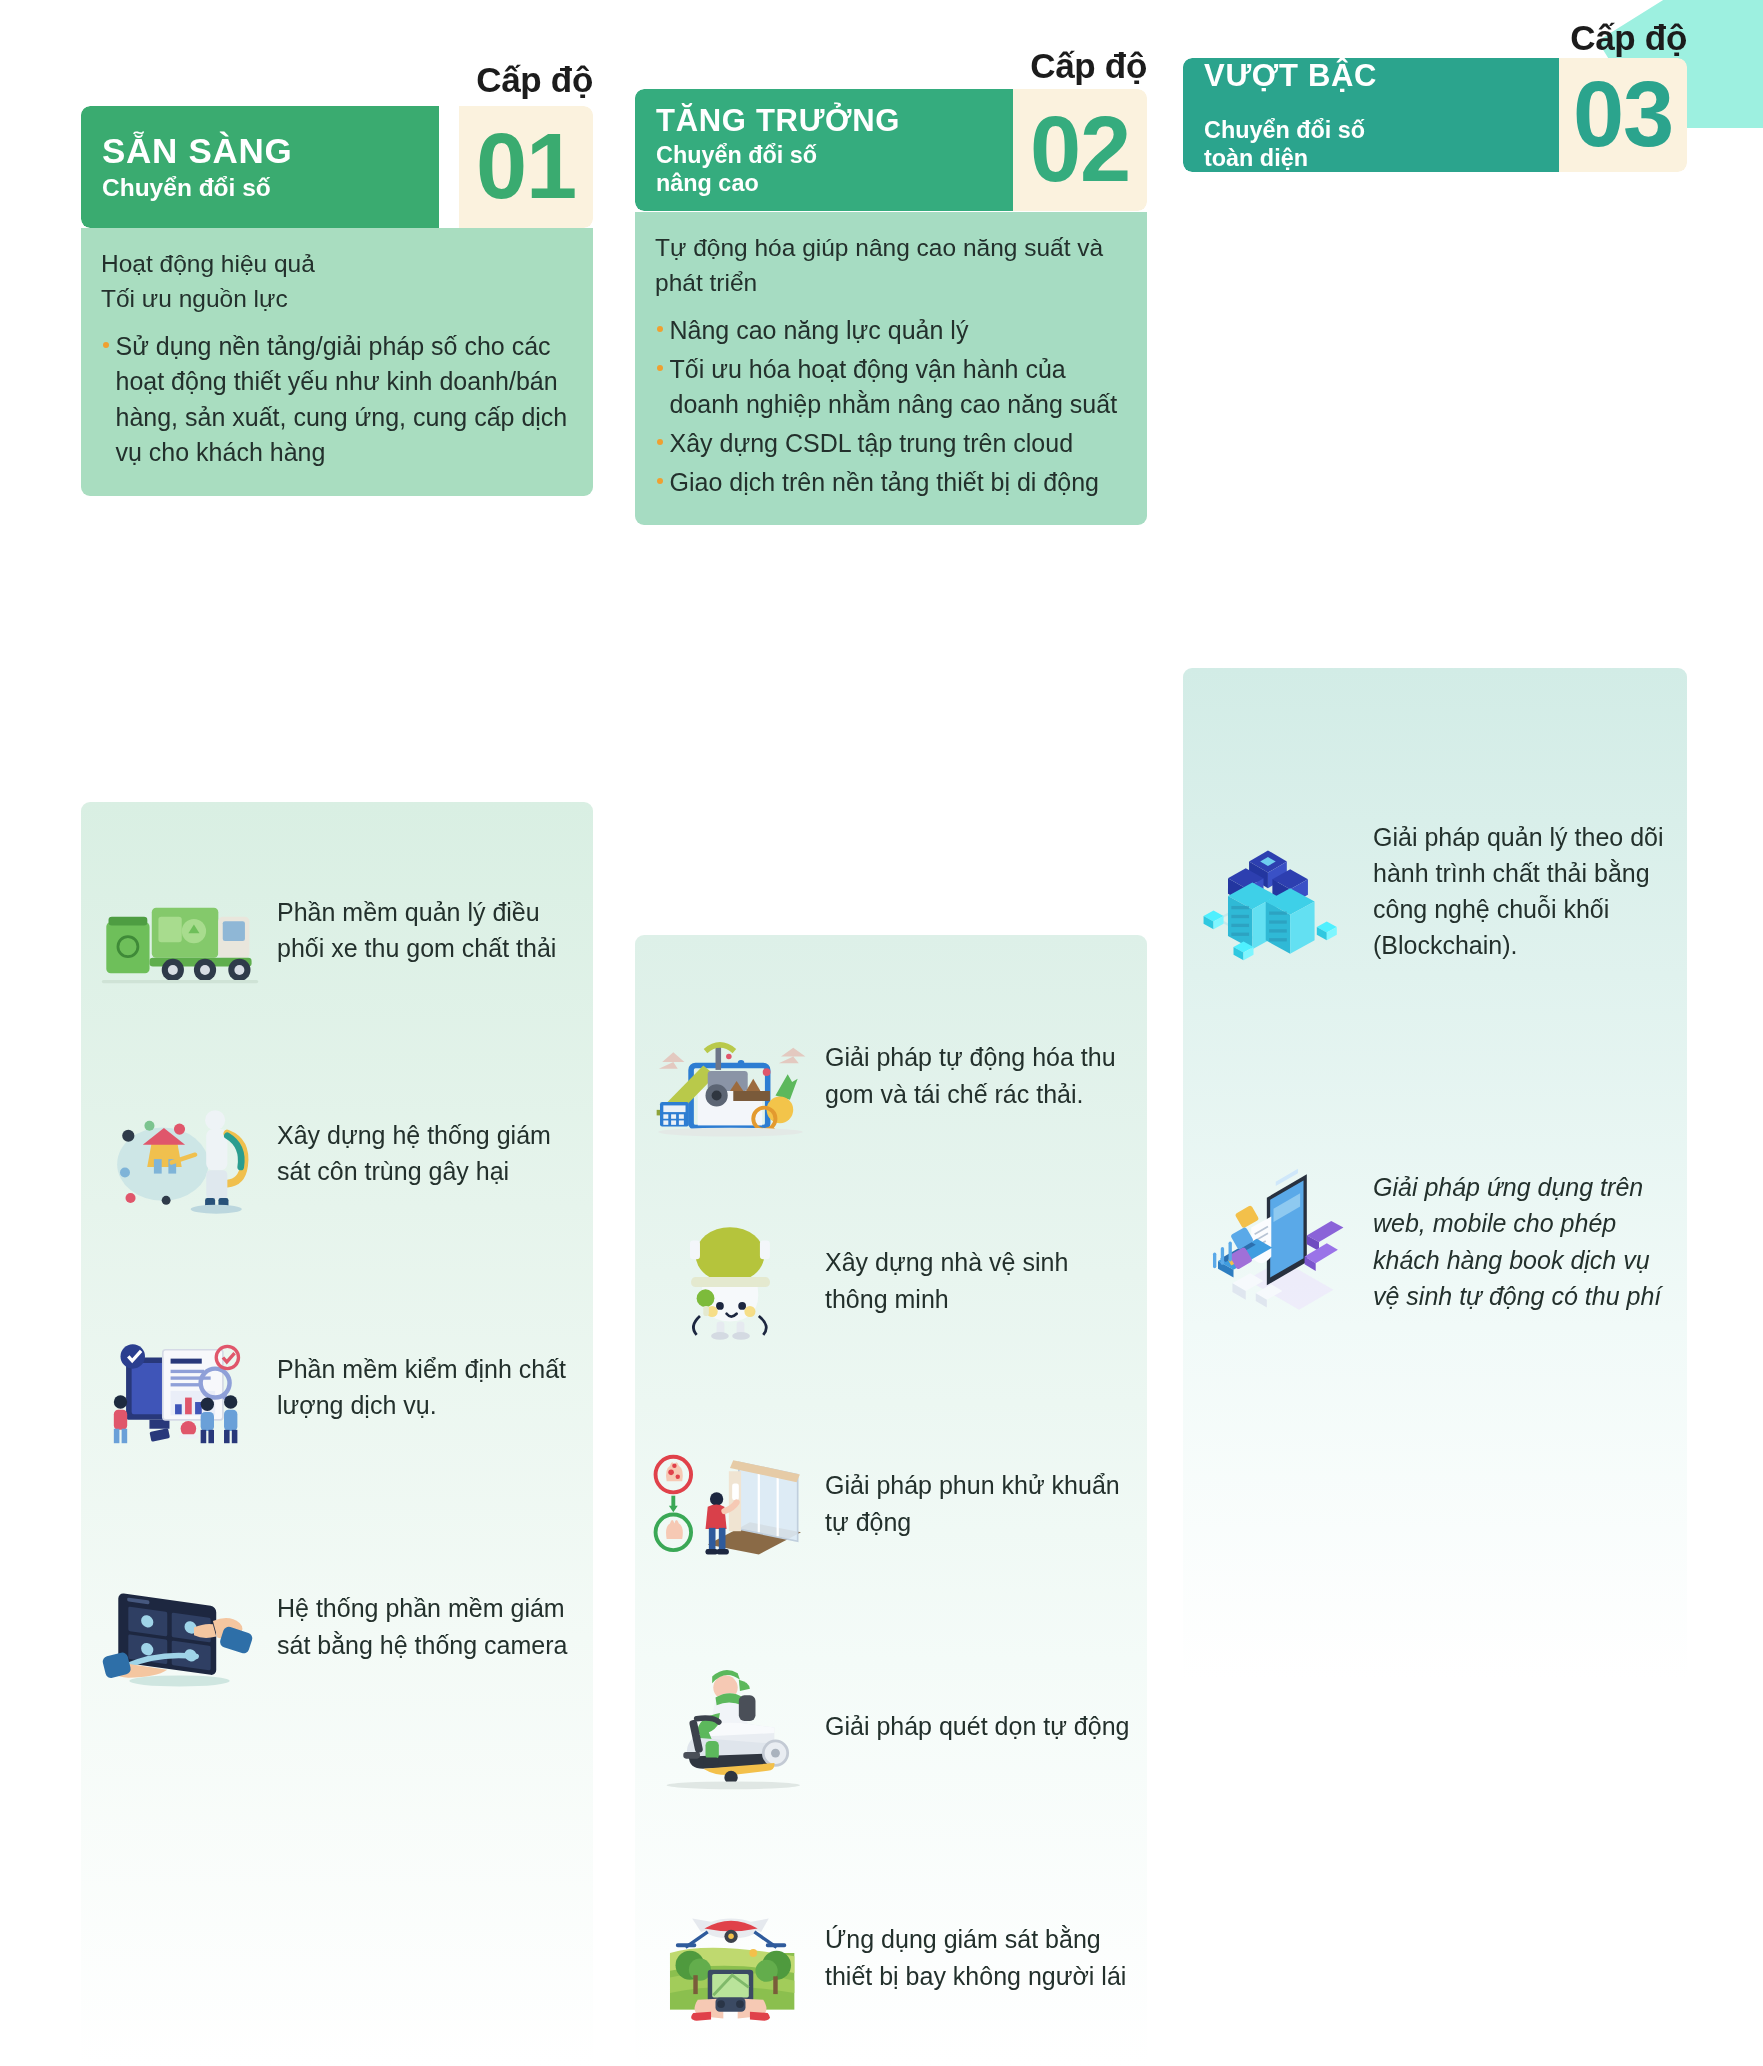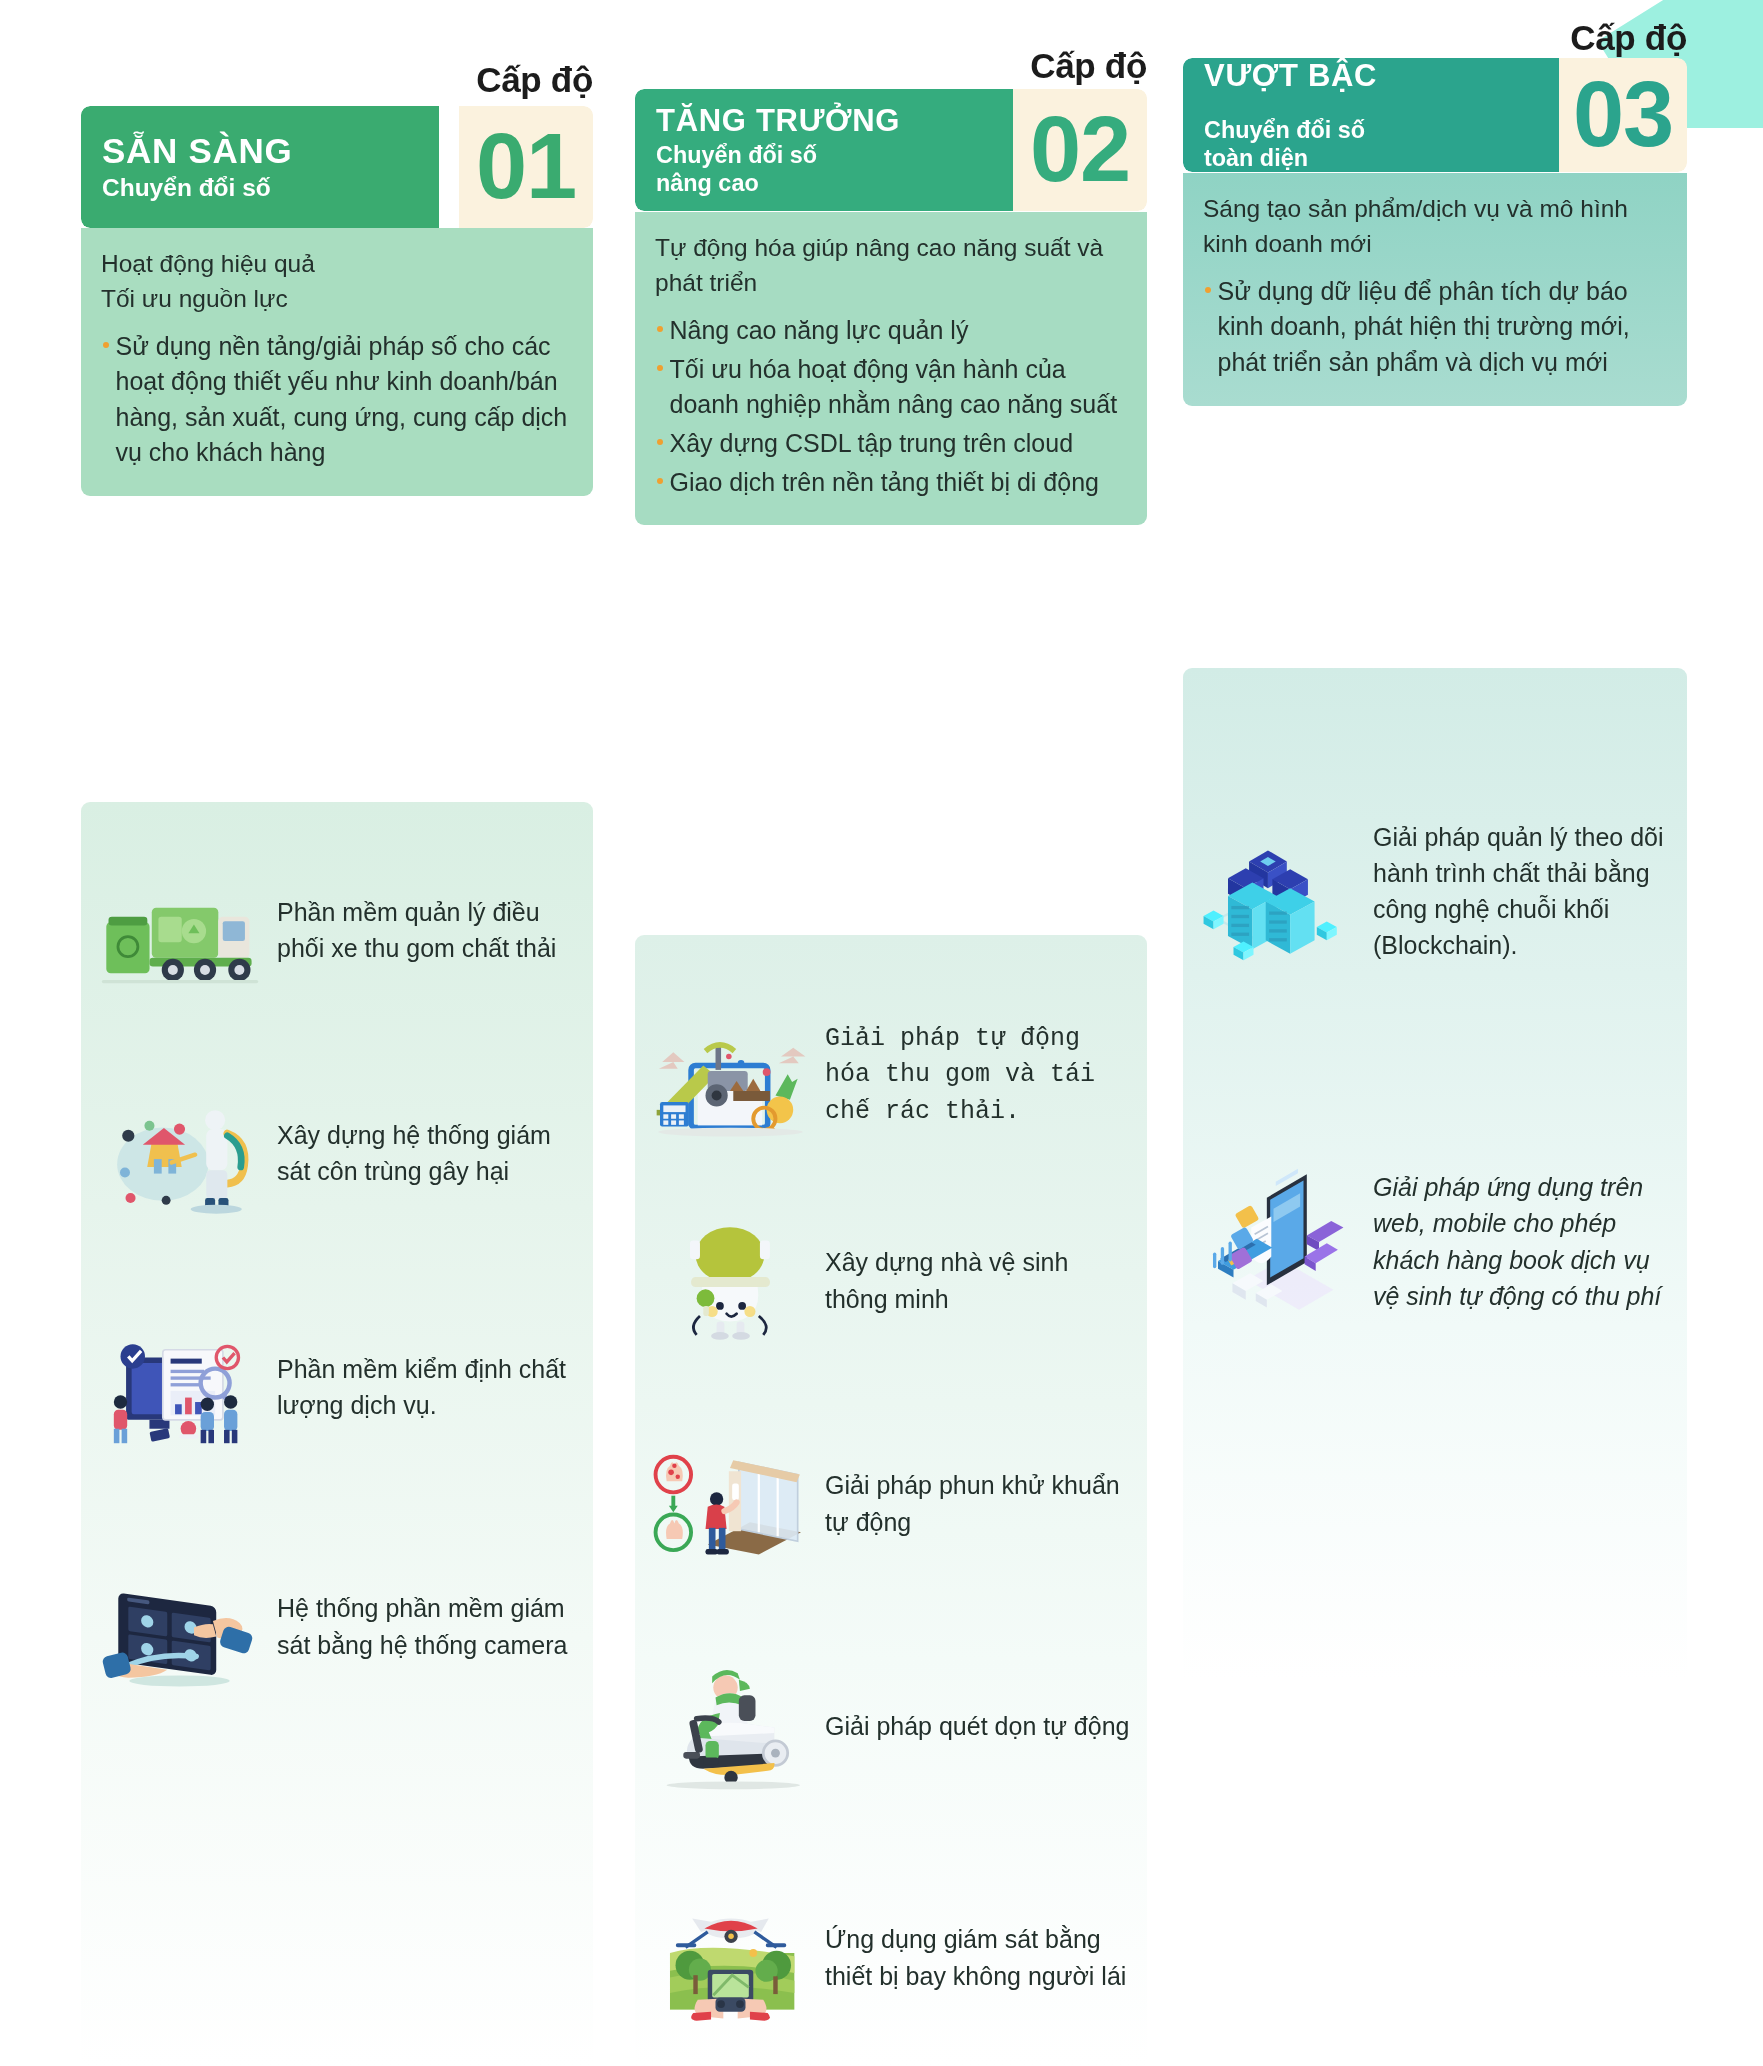--- a/index.html
+++ b/index.html
@@ -282,21 +282,21 @@
         <li>Nâng cao năng lực quản lý</li>
         <li>Tối ưu hóa hoạt động vận hành của doanh nghiệp nhằm nâng cao năng suất</li>
         <li>Xây dựng CSDL tập trung trên cloud</li>
         <li>Giao dịch trên nền tảng thiết bị di động</li>
       </ul>
     </div>
 
     <div class="body-panel" style="top:935px; width:512px; height:1131px;
                 background:linear-gradient(180deg,#ddf0e8 0%, #e8f5ef 30%, #f4fbf8 64%, #ffffff 100%);">
 
-      <div class="row" style="height:234px; padding-top:47px;font-family:Liberation Mono, monospace;">
+      <div class="row" style="height:234px; padding-top:47px;">
         <div class="art">
           <svg width="161" height="128" viewBox="0 0 290 230">
             <rect x="74" y="96" width="138" height="112" rx="8" fill="none" stroke="#2d7dd2" stroke-width="10"></rect>
             <rect x="86" y="140" width="116" height="64" fill="#f3f6fa"></rect>
             <path d="M18 176 L96 96 l22 18 L40 194 z" fill="#b9c94a"></path>
             <rect x="12" y="176" width="40" height="10" fill="#8fa33a"></rect>
             <rect x="104" y="106" width="72" height="36" rx="6" fill="#8a94a6"></rect>
             <circle cx="120" cy="150" r="20" fill="#5c6574"></circle>
             <circle cx="120" cy="150" r="9" fill="#2f3640"></circle>
             <rect x="118" y="56" width="10" height="48" fill="#6d7688"></rect>
@@ -466,26 +466,20 @@
       <div class="head-title" style="background:#2ba48d;gap:20px;">
         <div class="t1" style="font-size:31px;">VƯỢT BẬC</div>
         <div class="t2" style="white-space:pre-line; font-size:23.4px;">Chuyển đổi số
 toàn diện</div>
       </div>
       <div class="head-num" style="width:128px;">
         <span style="color:#2ba48d;">03</span>
       </div>
     </div>
 
-    <div class="panel" style="top:173px; width:504px; background:linear-gradient(180deg,#8fd3c4 0%, #a9dcd0 100%);">
-      <div class="summary">Sáng tạo sản phẩm/dịch vụ và mô hình kinh doanh mới</div>
-      <ul>
-        <li style="margin-top:6.7px;">Sử dụng dữ liệu để phân tích dự báo kinh doanh, phát hiện thị trường mới, phát triển sản phẩm và dịch vụ mới</li>
-      </ul>
-    </div>
 
     <div class="body-panel" style="top:668px; width:504px; height:1176px;
                 background:linear-gradient(180deg,#d2ece6 0%, #e0f2ee 26%, #f1faf8 56%, #ffffff 86%, #ffffff 100%);">
 
       <div class="row" style="height:390px; padding-top:56px; align-items:center;">
         <div class="art">
           <svg width="161" height="167" viewBox="0 0 290 300">
             <g opacity=".35" stroke="#9fd9e8" stroke-width="4" fill="none">
               <path d="M36 200 L104 236 L200 186 L132 150 z"></path>
             </g>

